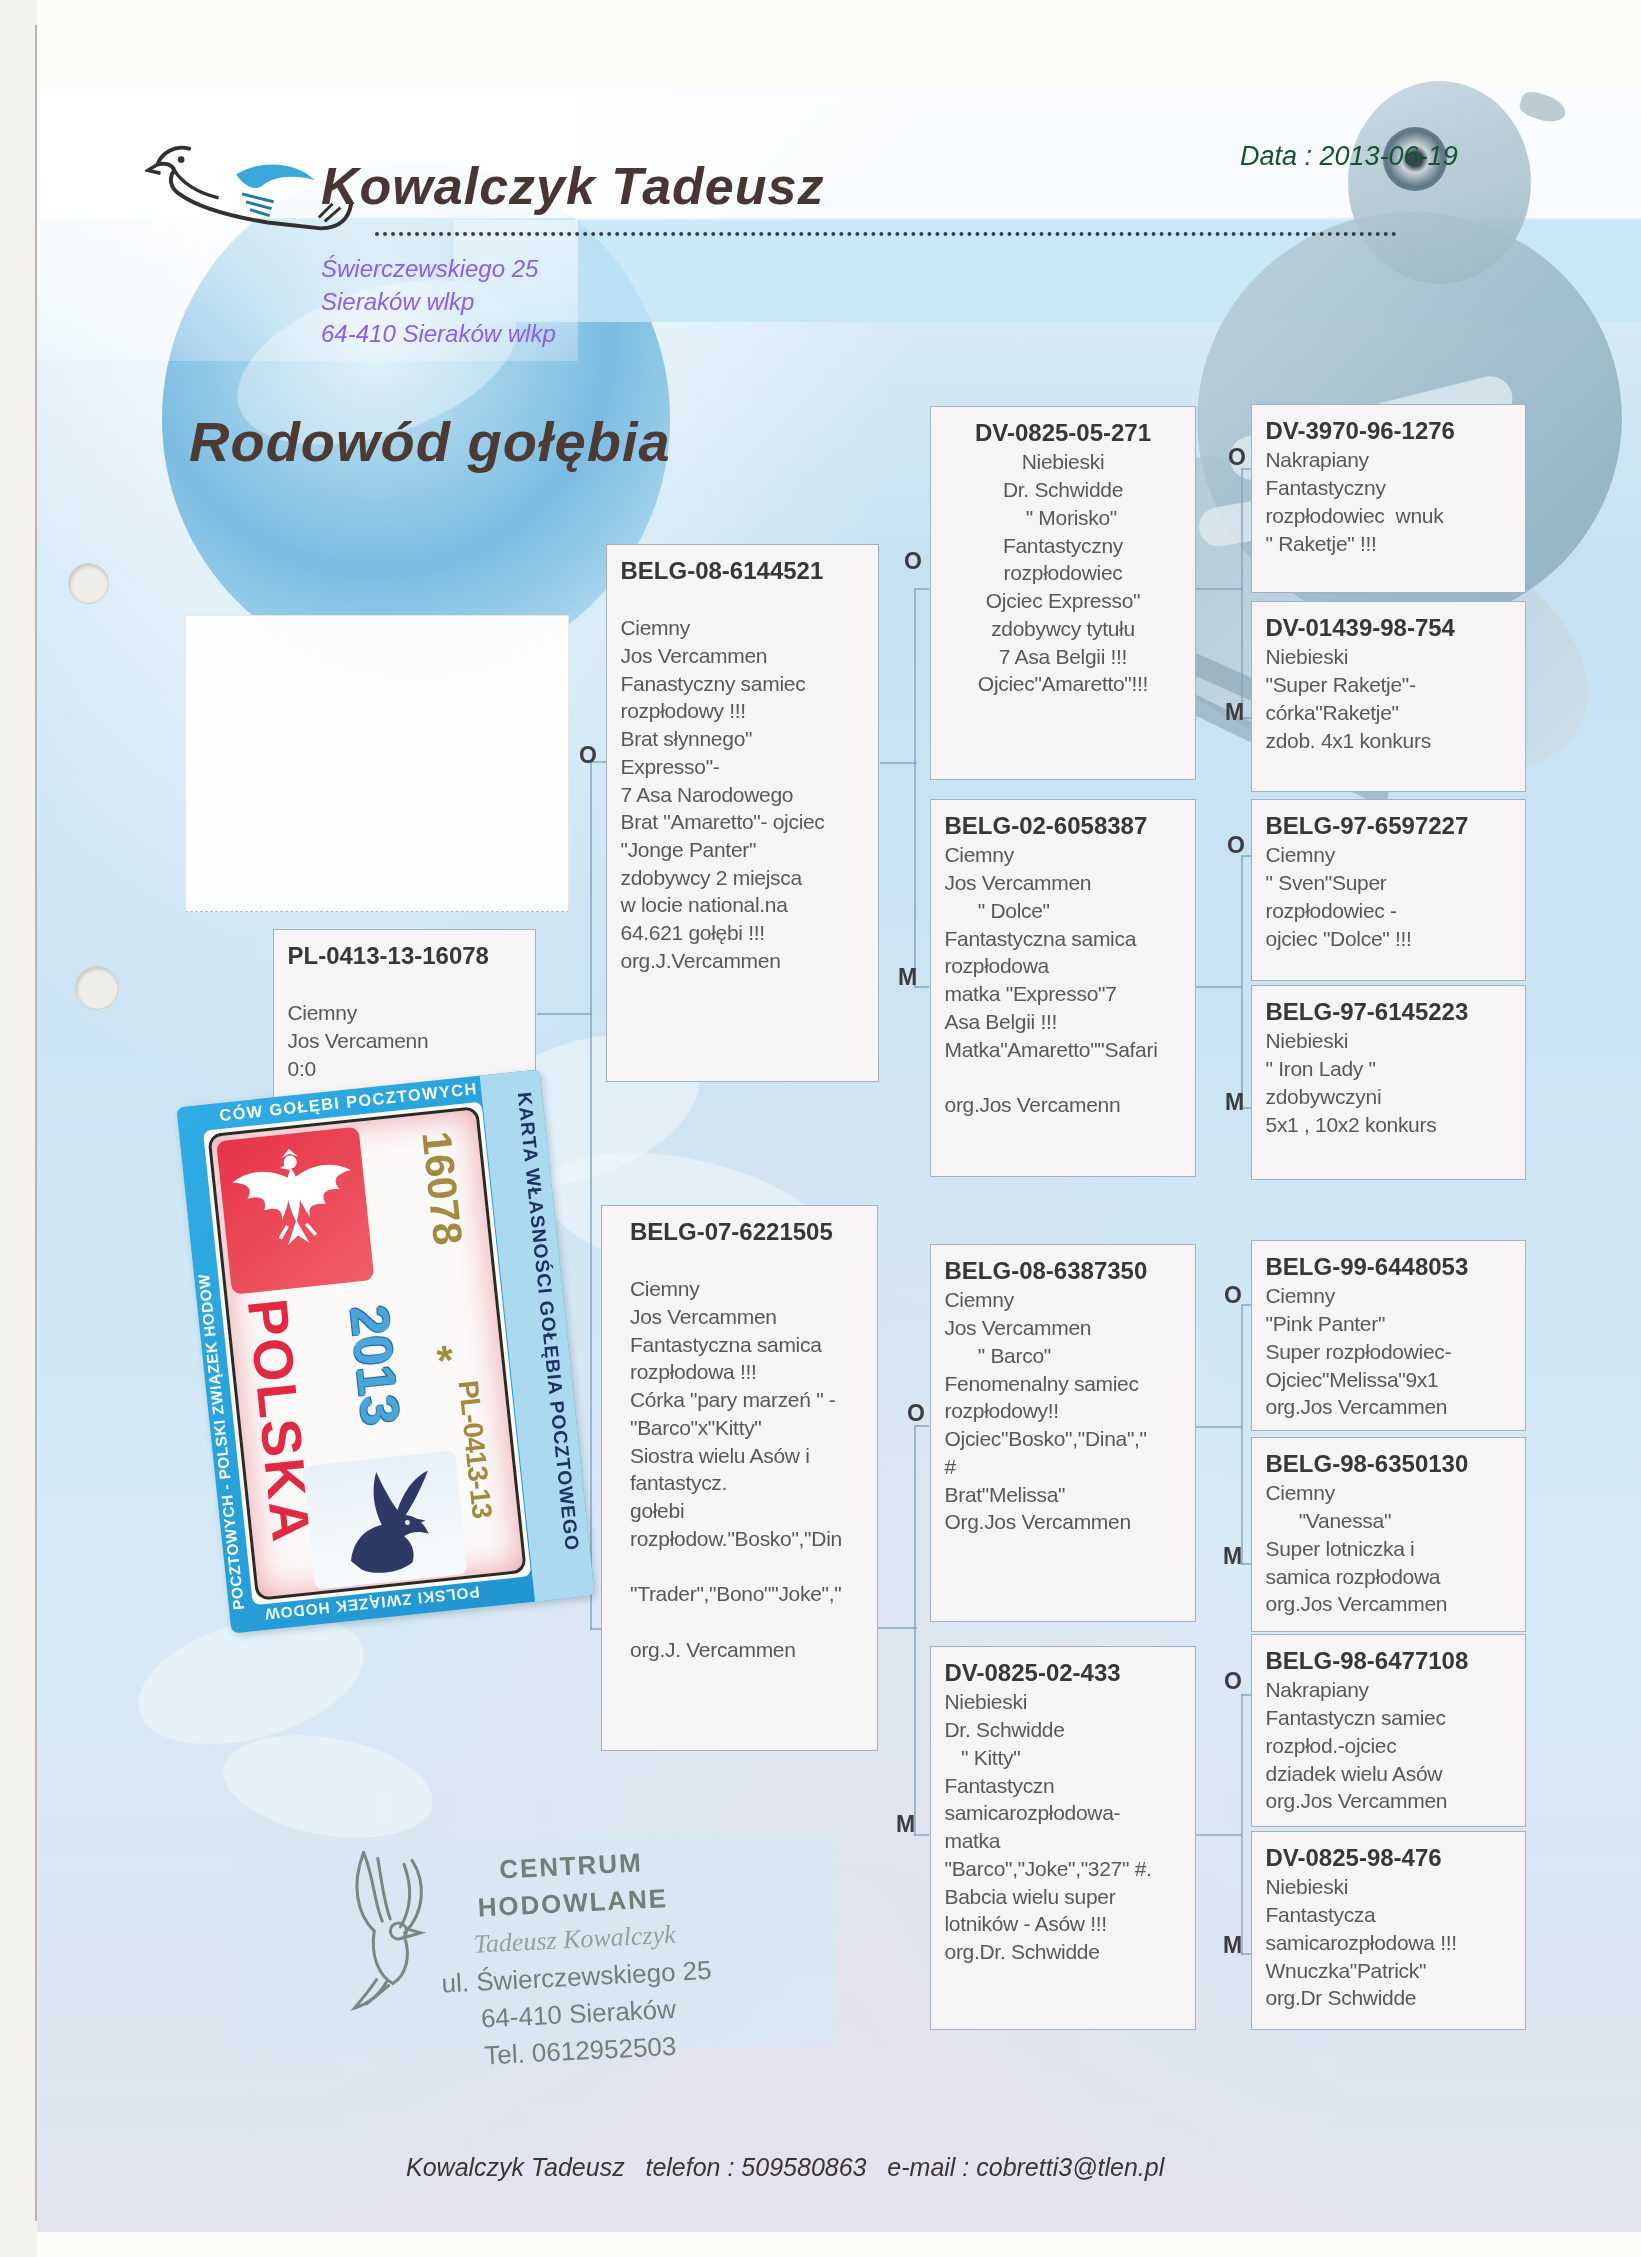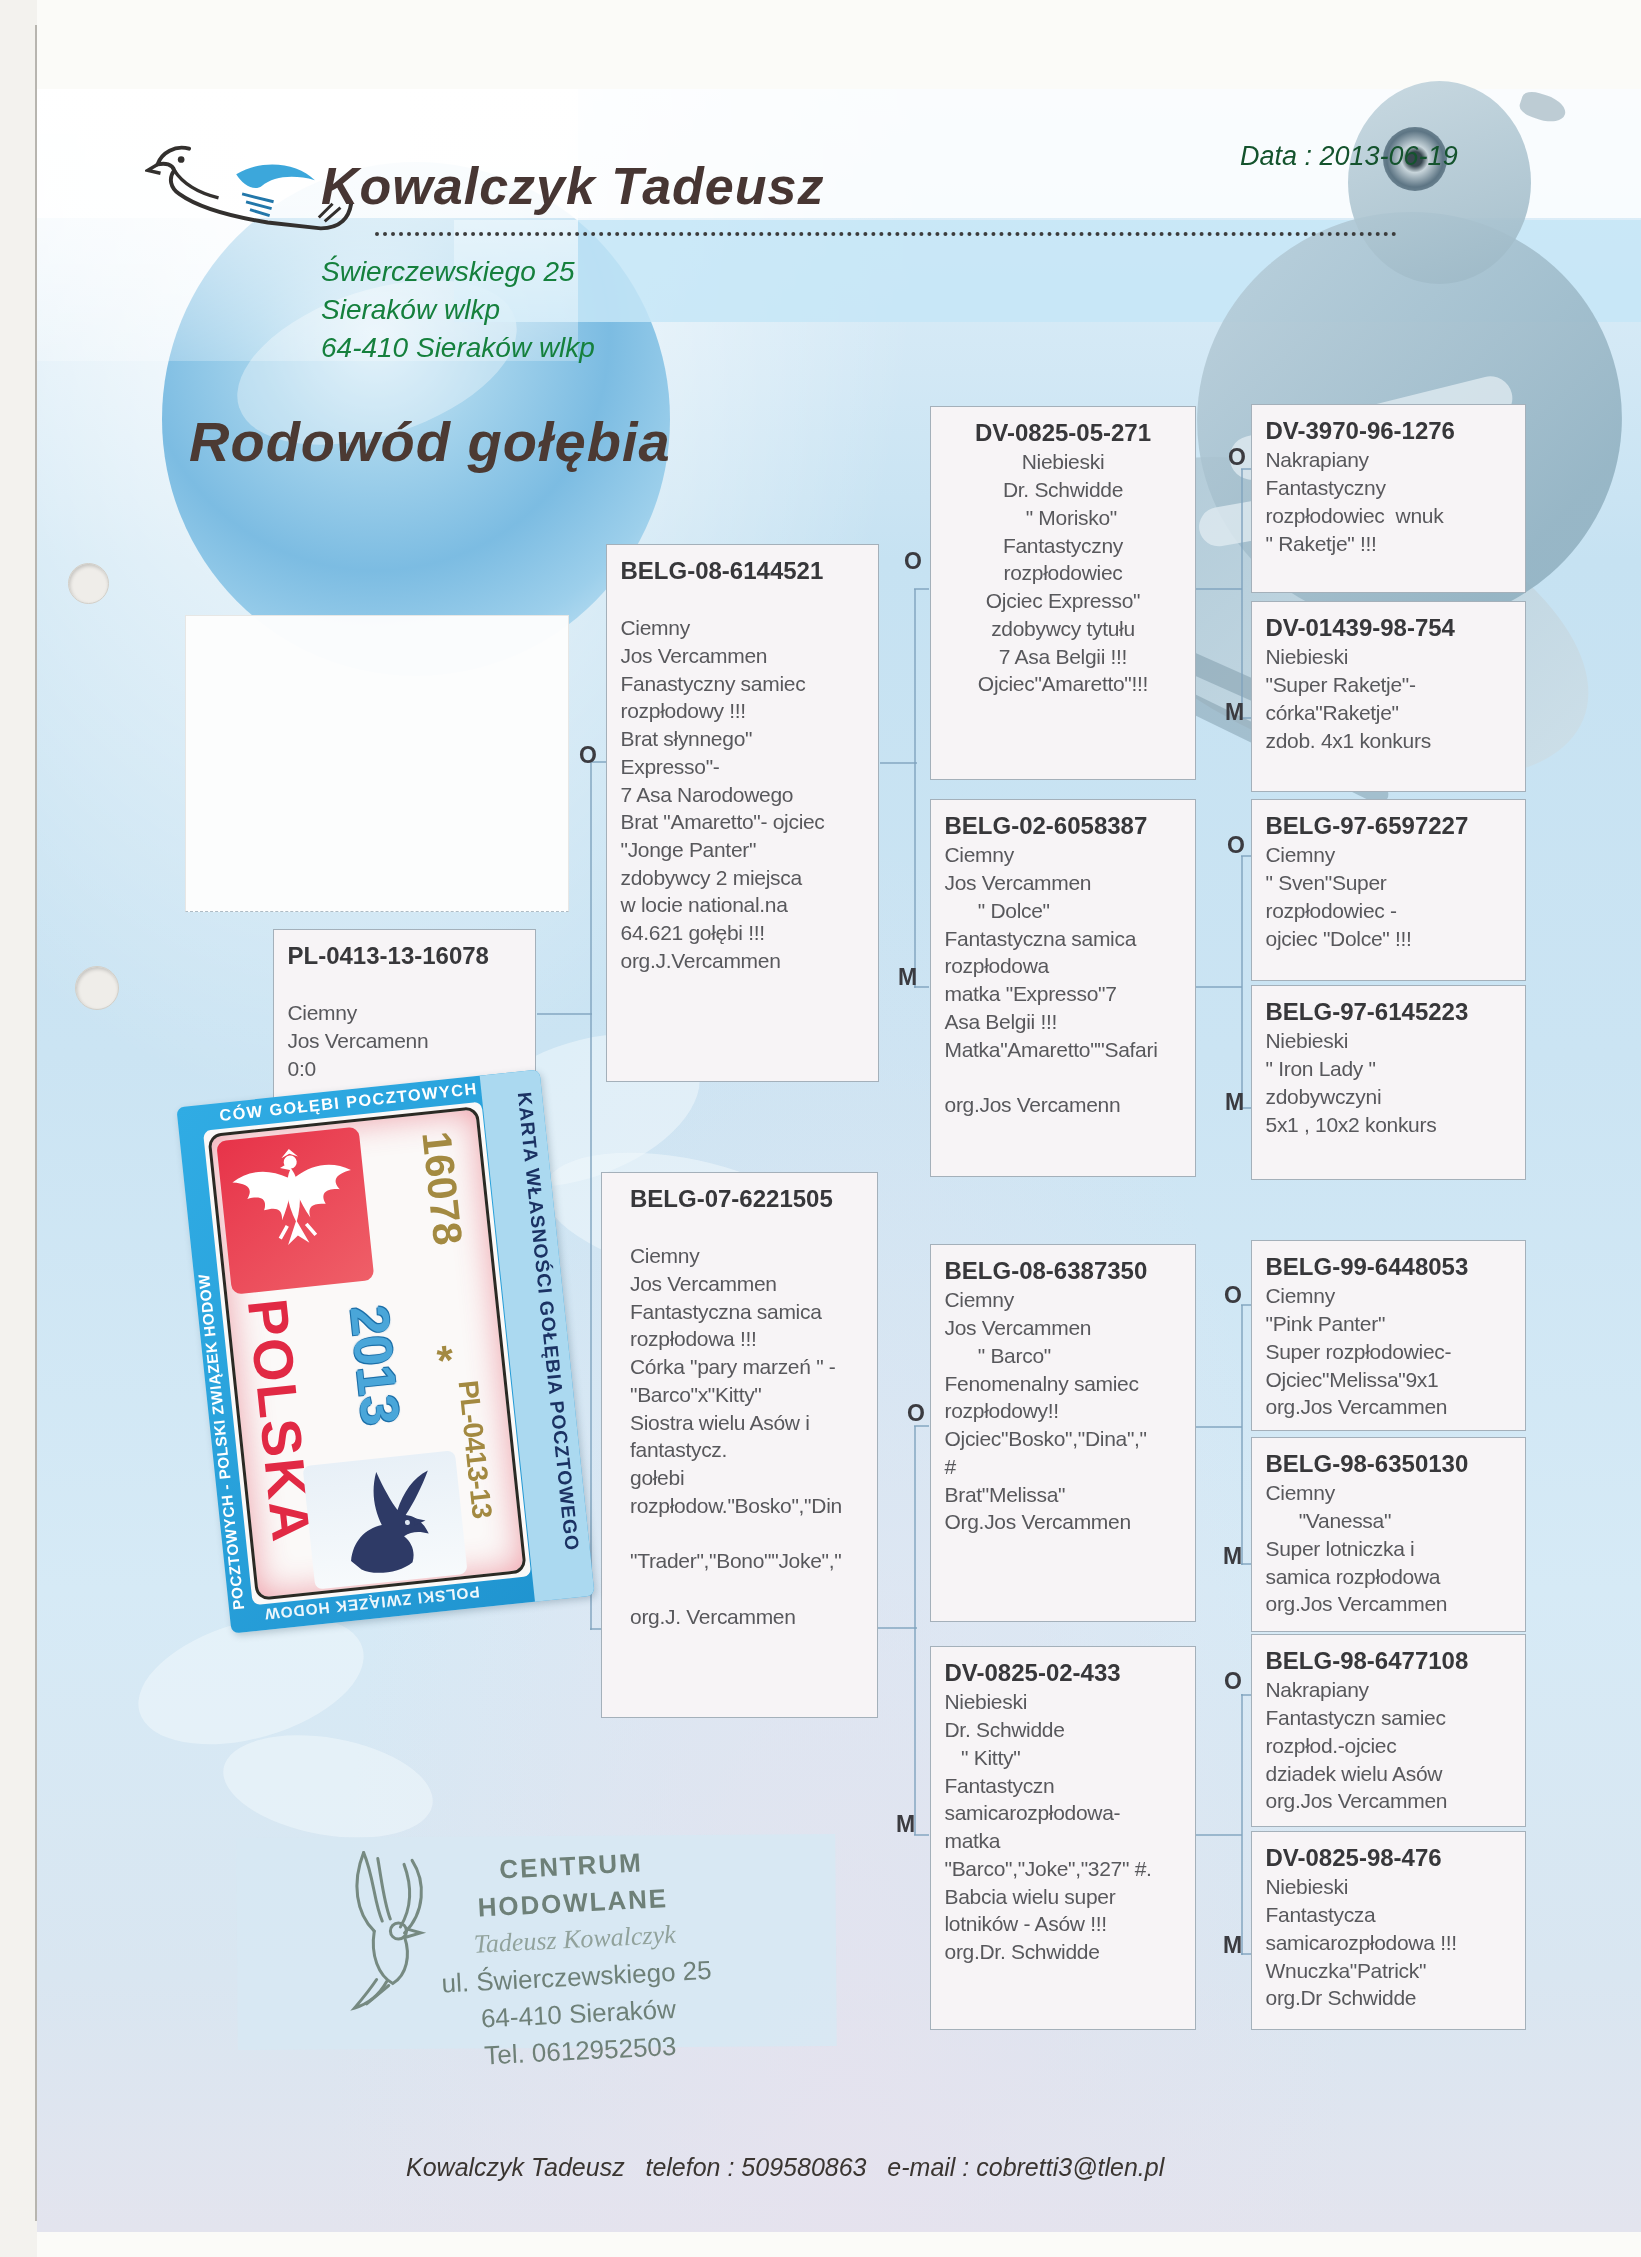--- a/index.html
+++ b/index.html
@@ -36,36 +36,36 @@
     background:radial-gradient(circle,#38474f 0%,#38474f 16%,#c8d5db 30%,#5d7584 62%,#8ba2ae 100%);}
   .pigeon-beak{position:absolute;left:1520px;top:95px;width:46px;height:25px;border-radius:40% 60% 60% 40%;
     background:#b6c6cf;transform:rotate(18deg);opacity:.9;z-index:2;}
   .wing-hi{position:absolute;background:rgba(222,234,240,.8);border-radius:39px;z-index:2;}
   .wing-dk{position:absolute;background:rgba(118,146,162,.45);border-radius:29px;z-index:2;}
   .faint{position:absolute;border-radius:50%;background:rgba(240,248,252,.55);z-index:1;}
   
   .brand-name{position:absolute;left:321px;top:156px;font-size:52px;font-weight:bold;font-style:italic;
     color:#473633;letter-spacing:1px;z-index:3;}
   .dotline{position:absolute;left:375px;top:232px;width:1022px;height:0;border-bottom:4.8px dotted #3c3c3c;z-index:3;}
-  .address{position:absolute;left:321px;top:253px;font-size:28px;font-style:italic;color:#15803d;
+  .address{position:absolute;left:321px;top:253px;font-size:24px;font-style:italic;color:#8b5cf6;
     line-height:1.36;white-space:pre-line;z-index:3;}
   .date{position:absolute;left:1240px;top:141px;font-size:27px;font-style:italic;color:#14532d;z-index:3;}
   .doc-title{position:absolute;left:189px;top:409px;font-size:56px;font-weight:bold;font-style:italic;
     color:#4c3a33;letter-spacing:1px;z-index:3;}
   .logo{position:absolute;left:145px;top:131px;width:208px;height:118px;z-index:3;}
   
   .pbox{position:absolute;background:#f7f4f6;border:1px solid #a4b0ba;padding:11.6px 13.5px;z-index:3;
         overflow:hidden;box-sizing:border-box;}
   .pbox-ring{font-size:24px;font-weight:bold;color:#37373a;letter-spacing:0;}
   .pbox-body{font-size:21px;color:#58585c;line-height:1.32;letter-spacing:-0.3px;white-space:pre-wrap;margin-top:1.9px;}
   .emptybox{position:absolute;left:185px;top:615px;width:382px;height:295px;background:rgba(253,253,253,.97);
     border:1px solid #e7e7e5;border-bottom:1px dashed #aebbc4;z-index:3;}
   #box-subject{left:273px;top:929px;width:263px;height:174px;}
   #box-father{left:606px;top:544px;width:273px;height:538px;}
-  #box-mother{left:601px;top:1172px;width:277px;height:546px;padding-left:28px;}
+  #box-mother{left:601px;top:1205px;width:277px;height:546px;padding-left:28px;}
   #box-ff{left:930px;top:406px;width:266px;height:374px;text-align:center;}
   #box-fm{left:930px;top:799px;width:266px;height:378px;}
   #box-mf{left:930px;top:1244px;width:266px;height:378px;}
   #box-mm{left:930px;top:1646px;width:266px;height:384px;}
   #box-fff{left:1251px;top:404px;width:275px;height:189px;}
   #box-ffm{left:1251px;top:601px;width:275px;height:191px;}
   #box-fmf{left:1251px;top:799px;width:275px;height:182px;}
   #box-fmm{left:1251px;top:985px;width:275px;height:195px;}
   #box-mff{left:1251px;top:1240px;width:275px;height:191px;}
   #box-mfm{left:1251px;top:1437px;width:275px;height:195px;}

